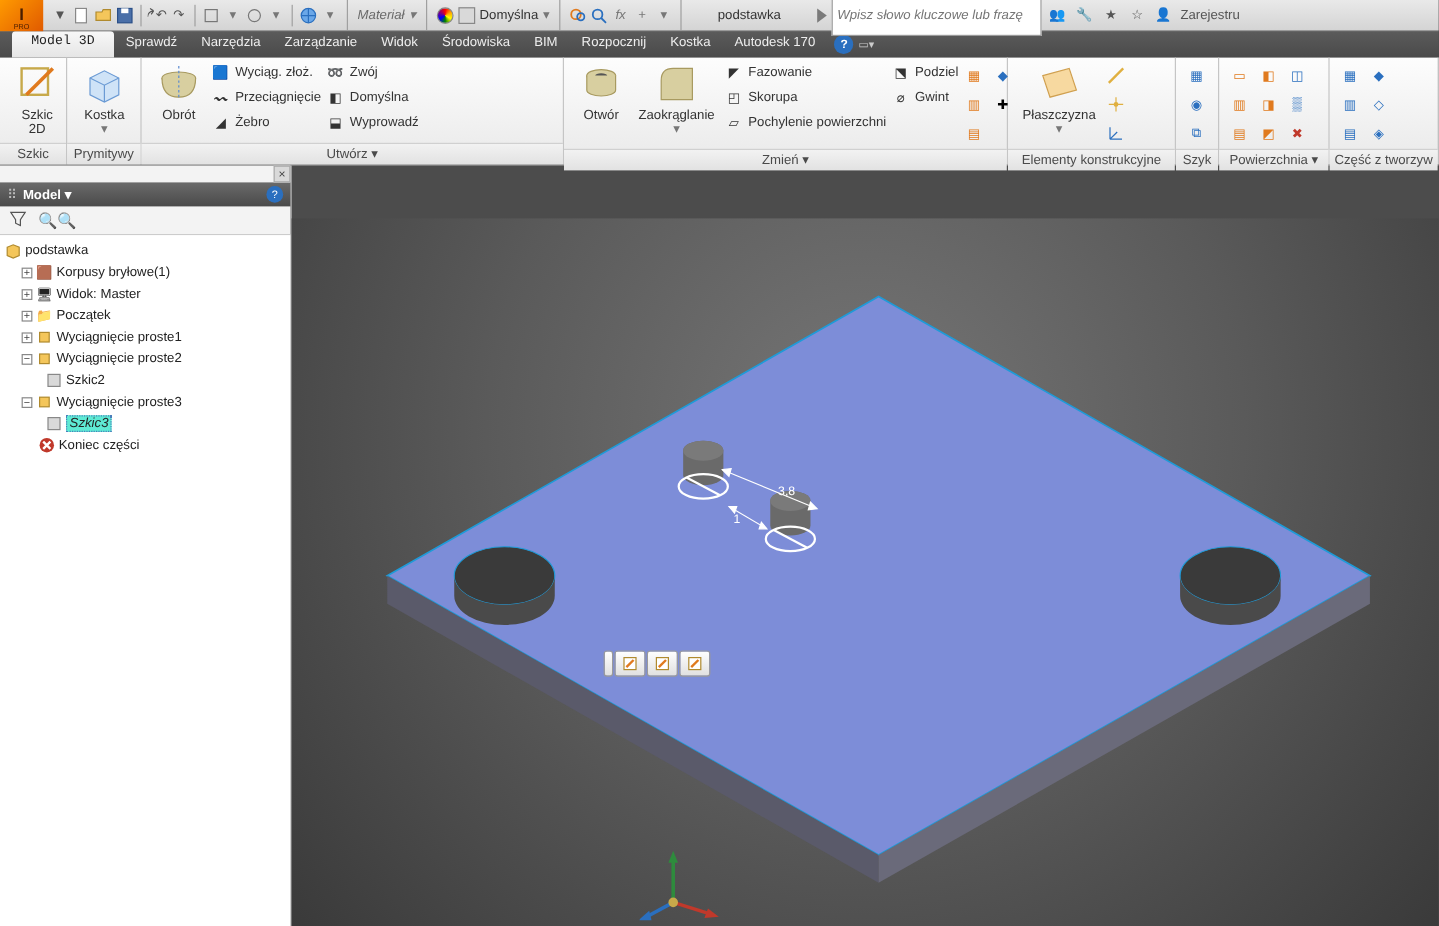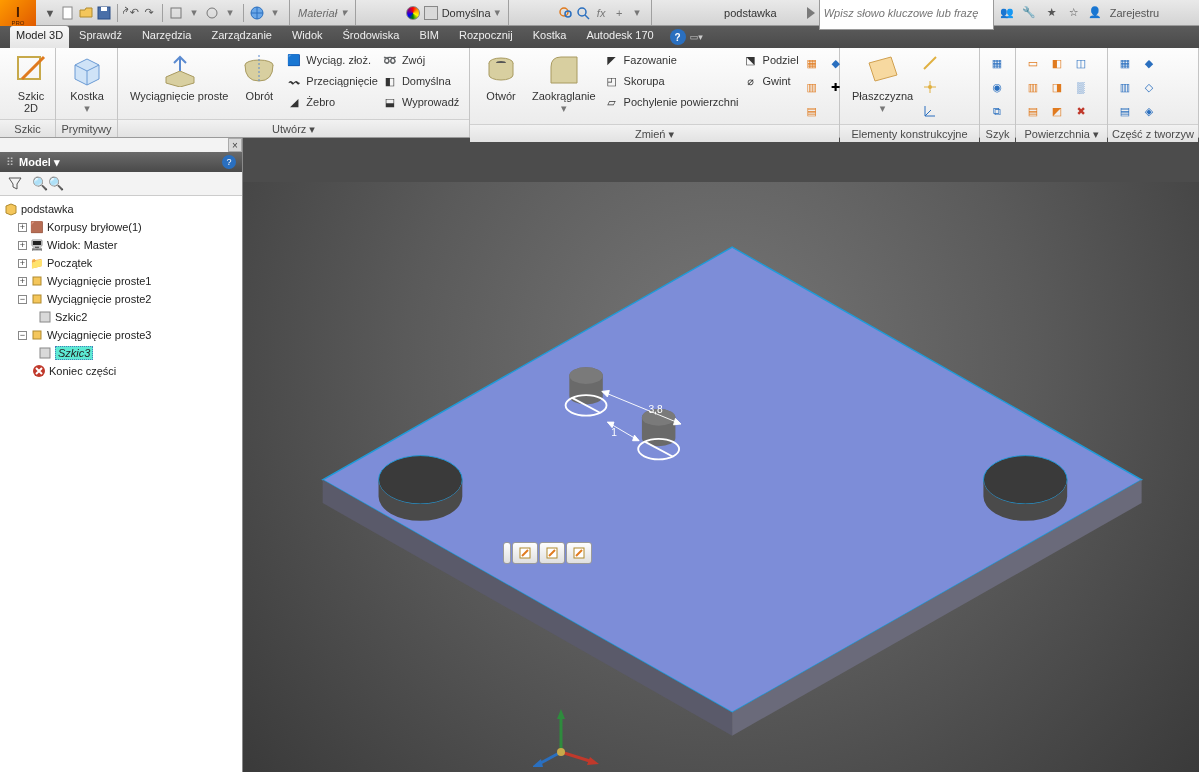--- a/index.html
+++ b/index.html
@@ -6,33 +6,33 @@
 body { width: 1199px; height: 772px; overflow: hidden; background: #4c4c4c; user-select: none; }
 
 
 .titlebar { height: 26px; background: linear-gradient(#e9e9e9,#d4d4d4); display:flex; align-items:center; position:relative; border-bottom:1px solid #9a9a9a;}
 .app-icon { width:36px; height:26px; background:linear-gradient(135deg,#ff9a00,#e05a00); display:flex; flex-direction:column; justify-content:flex-end; align-items:center;}
 .app-icon .I{ font-weight:bold; font-size:14px; color:#4a1e00;}
 .app-icon .pro{ font-size:6px; color:#4a1e00;}
 .qat { display:flex; align-items:center; gap:2px; padding:0 6px; height:100%; border-right:1px solid #a0a0a0;}
 .qat-icon{width:16px;height:16px;display:flex;align-items:center;justify-content:center;color:#555;cursor:pointer;}
 .qat-sep{width:1px;height:18px;background:#a0a0a0;margin:0 3px;}
-.title-tabs{display:flex;align-items:center;height:100%;gap:42px;}
+.title-tabs{display:flex;align-items:center;height:100%;}
 .title-tab{display:flex;align-items:center;gap:4px;height:100%;padding:0 8px;border-right:1px solid #a0a0a0;color:#6a6a6a;font-style:italic;}
 .title-tab .swatch{width:14px;height:14px;border:1px solid #888;border-radius:50%;}
 .doc-tab{flex:1;display:flex;align-items:center;justify-content:flex-start;height:100%;}
 .doc-name{margin:0 auto;padding:0 30px;color:#333;}
 .doc-arrow{width:0;height:0;border-top:6px solid transparent;border-bottom:6px solid transparent;border-left:8px solid #7a7a7a;margin-right:4px;}
 .search-box{width:175px;height:18px;background:#fff;border:1px solid #9a9a9a;color:#9a9a9a;padding:16px 4px;font-style:italic;}
 .title-right{display:flex;align-items:center;gap:6px;padding:0 6px;color:#555;}
 .title-right .ico{width:16px;height:16px;display:flex;align-items:center;justify-content:center;}
 
 
 .menubar{height:22px;background:linear-gradient(#5b5b5b,#4a4a4a);display:flex;align-items:stretch;color:#eee;}
-.menubar .active{background:linear-gradient(#f8f8f8,#e5e5e5);color:#222;border-radius:3px 3px 0 0;padding:3px 6px;margin-left:10px;}
+.menubar .active{background:linear-gradient(#f8f8f8,#e5e5e5);color:#222;border-radius:3px 3px 0 0;padding:3px 16px;margin-left:10px;font-family:Liberation Mono, monospace;}
 .menubar .item{padding:3px 10px;cursor:pointer;}
 .menubar .help{margin-left:6px;width:16px;height:16px;border-radius:50%;background:#2a6fbf;color:#fff;display:flex;align-items:center;justify-content:center;font-weight:bold;font-size:10px;align-self:center;}
 .menubar .mini{align-self:center;margin-left:4px;font-size:9px;color:#ccc;}
 
 
 .ribbon{height:90px;background:linear-gradient(#fdfdfd,#e9e9e9);display:flex;border-bottom:1px solid #9a9a9a;}
 .panel{display:flex;flex-direction:column;border-right:1px solid #c5c5c5;}
 .panel-body{flex:1;display:flex;align-items:flex-start;padding:2px 6px;}
 .panel-title{height:18px;background:linear-gradient(#f2f2f2,#e2e2e2);border-top:1px solid #d0d0d0;text-align:center;color:#4a4a4a;line-height:18px;}
 .big-btn{display:flex;flex-direction:column;align-items:center;justify-content:flex-start;padding:2px 6px;gap:2px;cursor:pointer;}
@@ -214,29 +214,20 @@
         <span class="lbl"><span>Kostka</span><br><span class="c-gray">▾</span></span>
       </div>
     </div>
     <div class="panel-title">Prymitywy</div>
   </div>
 
   <div class="panel" style="width:352px;">
     <div class="panel-body">
       <div class="big-btn">
         <span class="ic">
-            <svg width="40" height="34">
-              <path d="M6 24 L20 18 L34 24 L34 30 L20 34 L6 30Z" fill="#d8cfa0" stroke="#a89a60"></path>
-              <path d="M20 4 L20 18 M14 10 L20 4 L26 10" fill="none" stroke="#5a8ad0" stroke-width="2"></path>
-            </svg>
-          </span>
-        <span class="lbl">Wyciągnięcie proste</span>
-      </div>
-      <div class="big-btn">
-        <span class="ic">
             <svg width="36" height="34">
               <ellipse cx="18" cy="12" rx="14" ry="5" fill="#d8cfa0" stroke="#a89a60"></ellipse>
               <path d="M4 12 Q4 28 18 28 Q32 28 32 12" fill="#d8cfa0" stroke="#a89a60"></path>
               <path d="M18 2 L18 30" stroke="#5a8ad0" stroke-dasharray="2 2"></path>
             </svg>
           </span>
         <span class="lbl">Obrót</span>
       </div>
       <div class="col">
         <div class="small-row">

